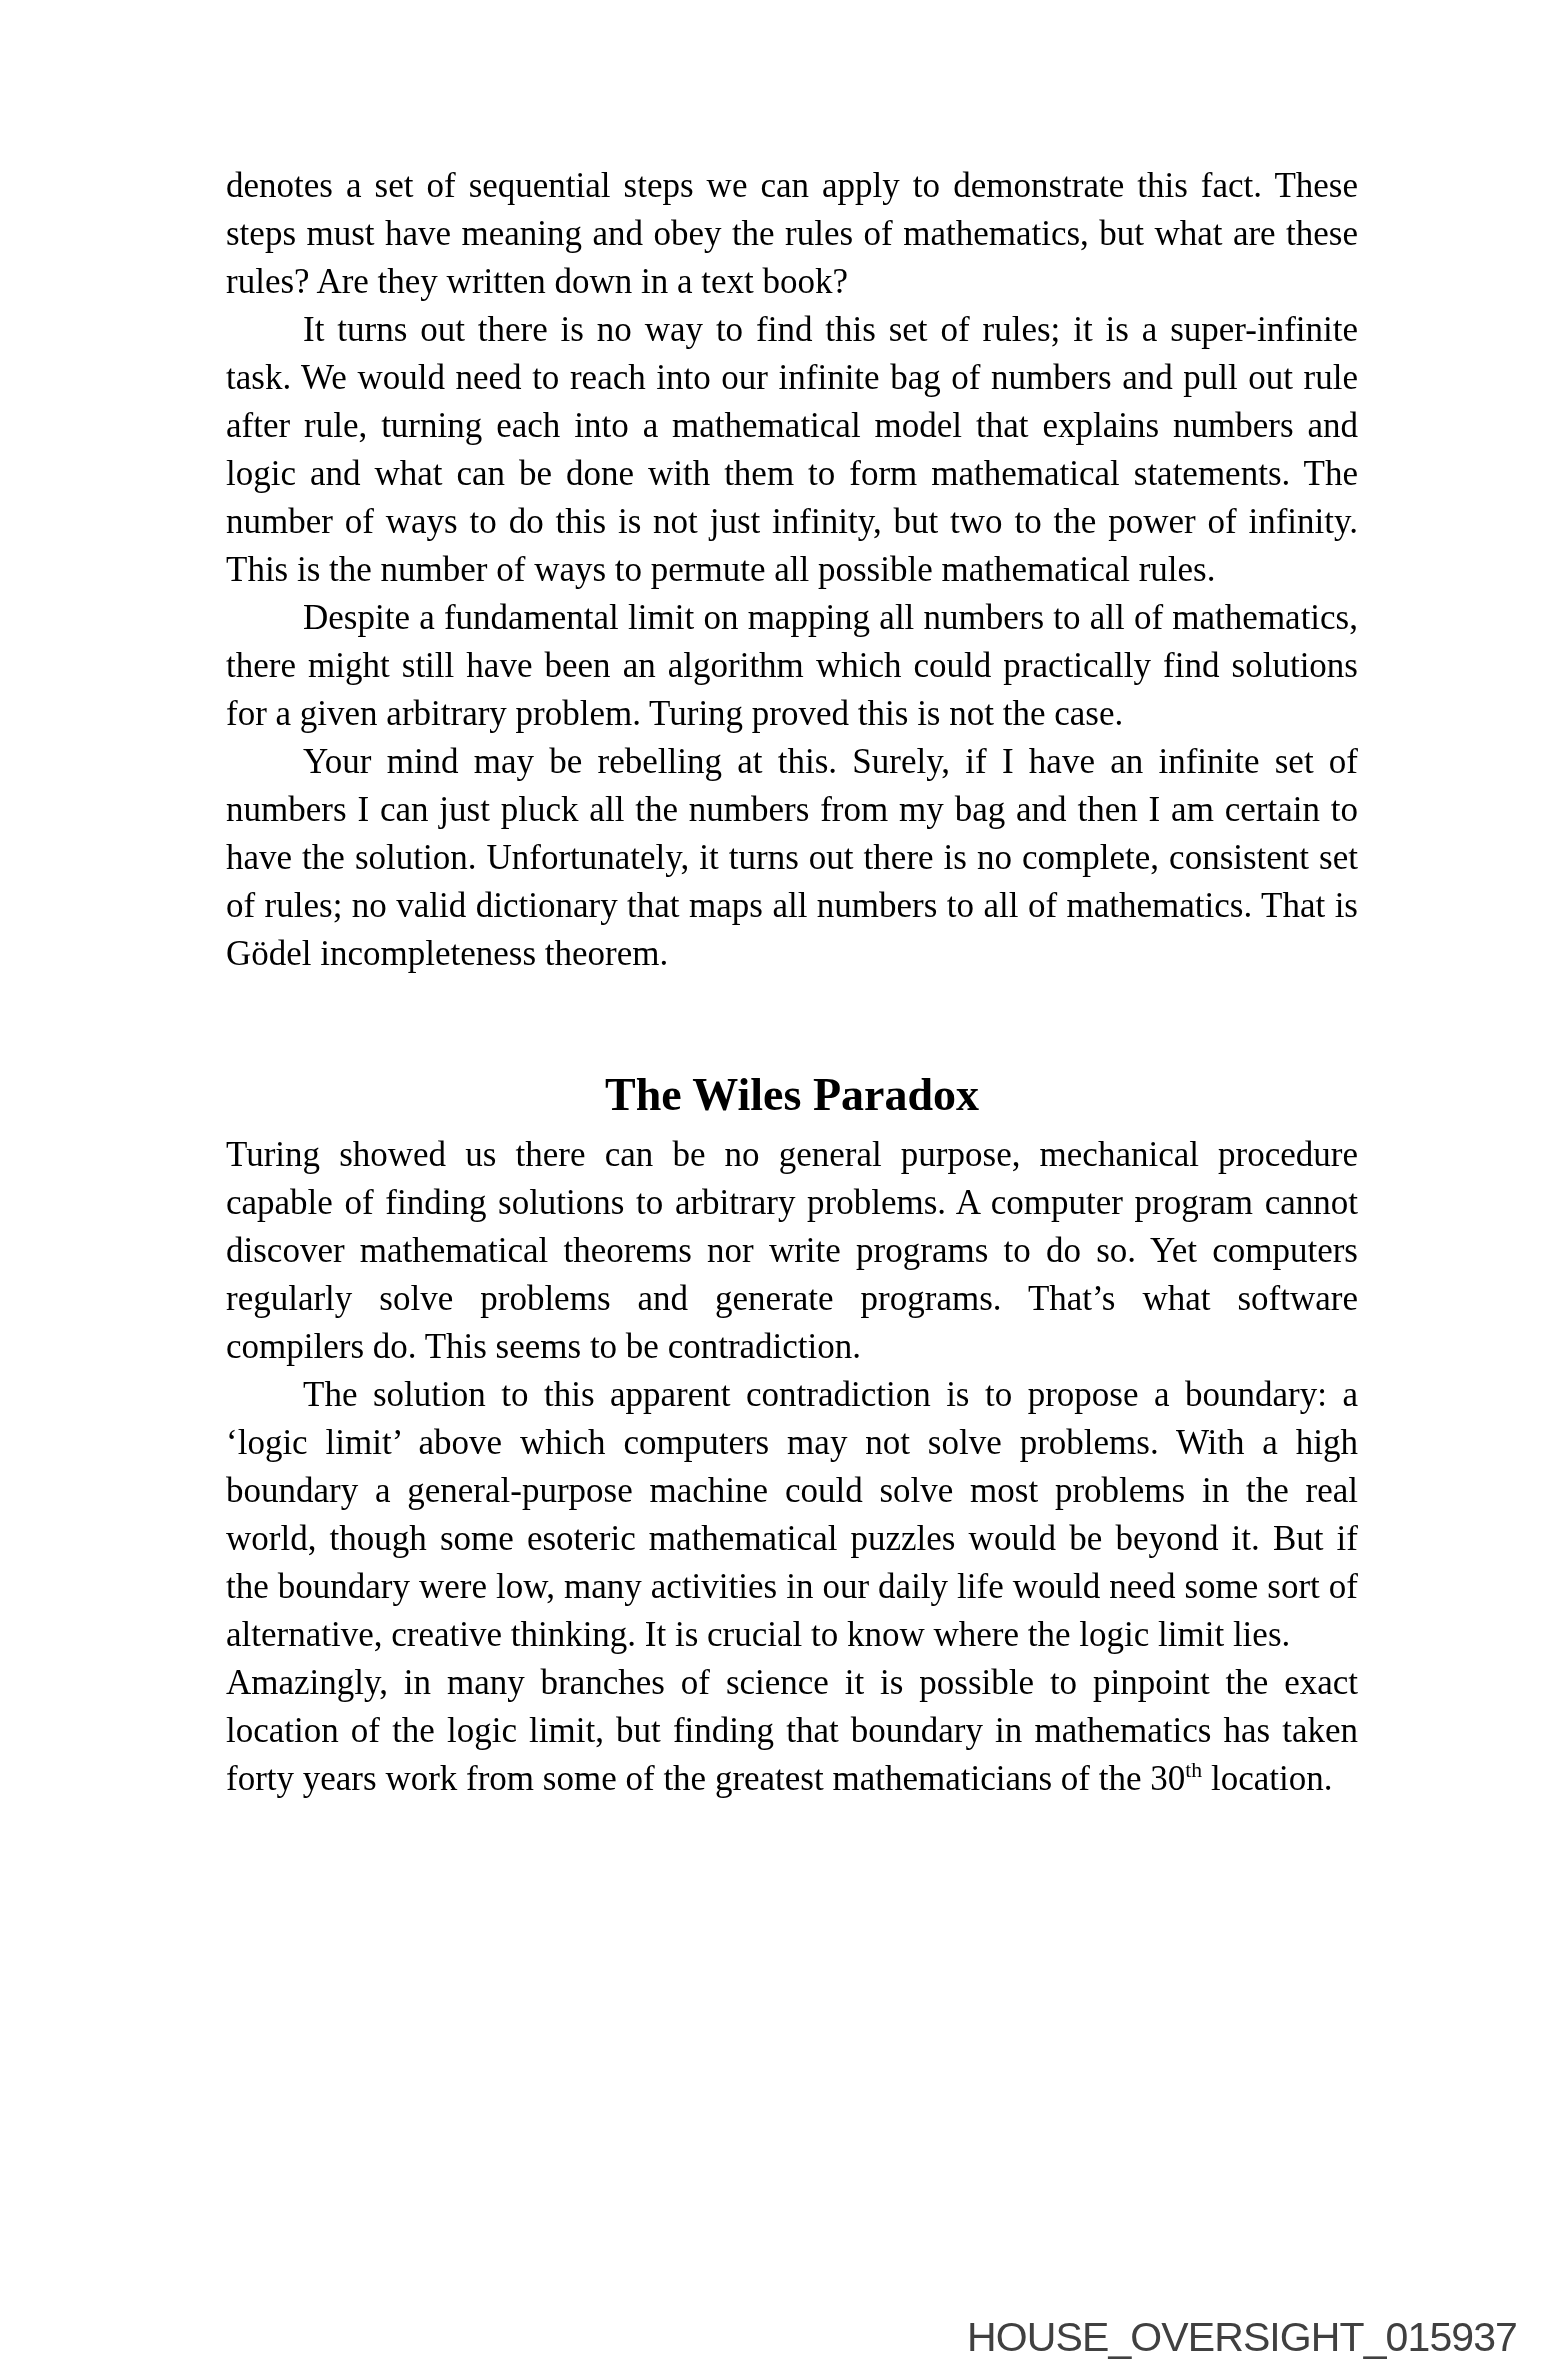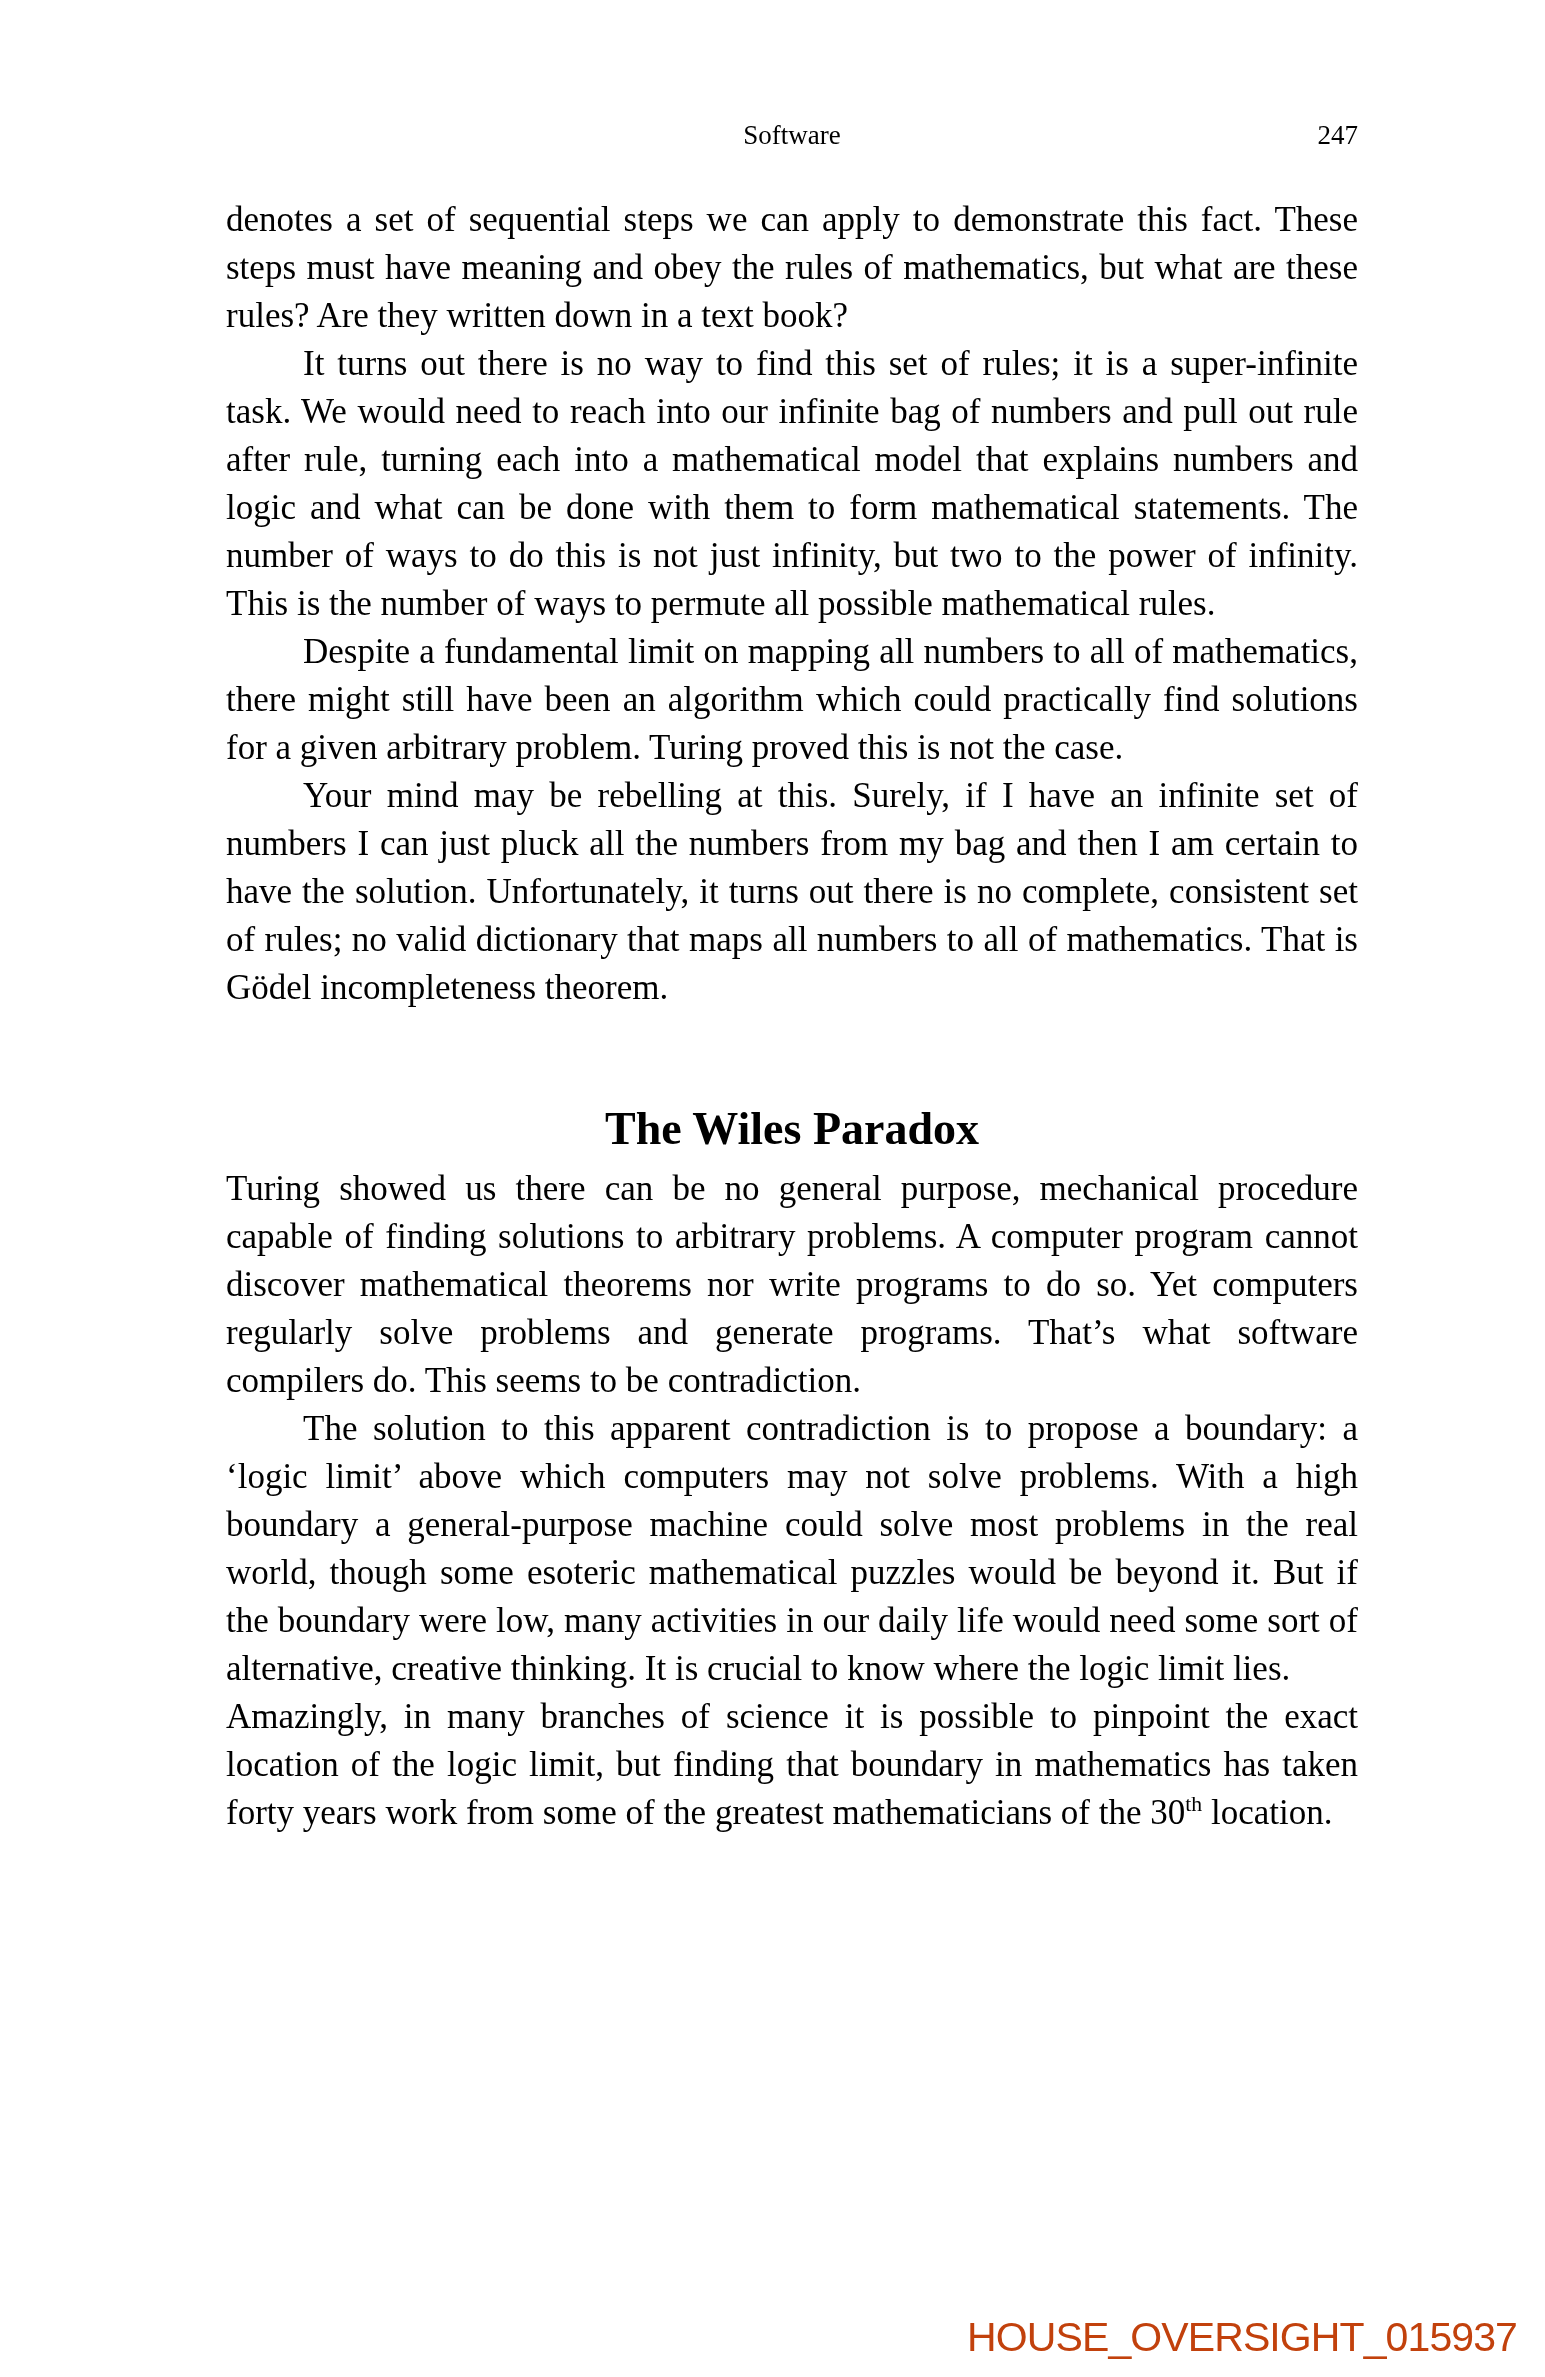--- a/index.html
+++ b/index.html
@@ -63,33 +63,29 @@
     vertical-align: super;
   }
   .bates-stamp {
     position: absolute;
     right: 28px;
     top: 2314px;
     font-family: "Liberation Sans", "DejaVu Sans", sans-serif;
     font-size: 41px;
     letter-spacing: -0.9px;
     white-space: nowrap;
-    color: #c2410c;
+    color: #404040;
   }
 </style>
 </head>
 <body>
 
 <div class="page">
   <div class="content">
 
-    <div class="running-head">
-      <span class="running-title">Software</span>
-      <span class="page-number">247</span>
-    </div>
 
     <div class="body-text">
       <p>denotes a set of sequential steps we can apply to demonstrate this fact. These steps must have meaning and obey the rules of mathematics, but what are these rules? Are they written down in a text book?</p>
 
       <p class="indent">It turns out there is no way to find this set of rules; it is a super-infinite task. We would need to reach into our infinite bag of numbers and pull out rule after rule, turning each into a mathematical model that explains numbers and logic and what can be done with them to form mathematical statements. The number of ways to do this is not just infinity, but two to the power of infinity. This is the number of ways to permute all possible mathematical rules.</p>
 
       <p class="indent">Despite a fundamental limit on mapping all numbers to all of mathematics, there might still have been an algorithm which could practically find solutions for a given arbitrary problem. Turing proved this is not the case.</p>
 
       <p class="indent">Your mind may be rebelling at this. Surely, if I have an infinite set of numbers I can just pluck all the numbers from my bag and then I am certain to have the solution. Unfortunately, it turns out there is no complete, consistent set of rules; no valid dictionary that maps all numbers to all of mathematics. That is Gödel incompleteness theorem.</p>
 

